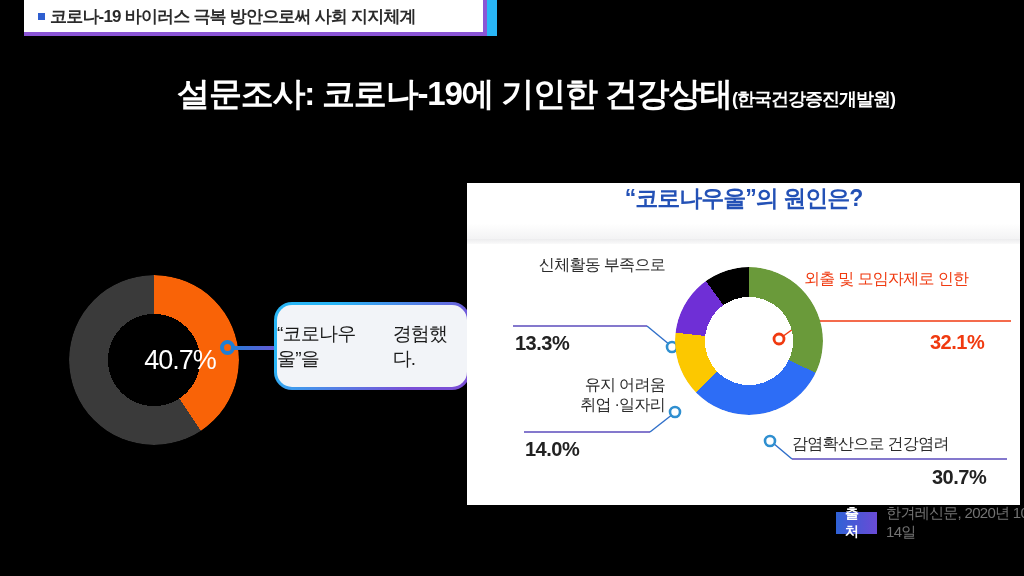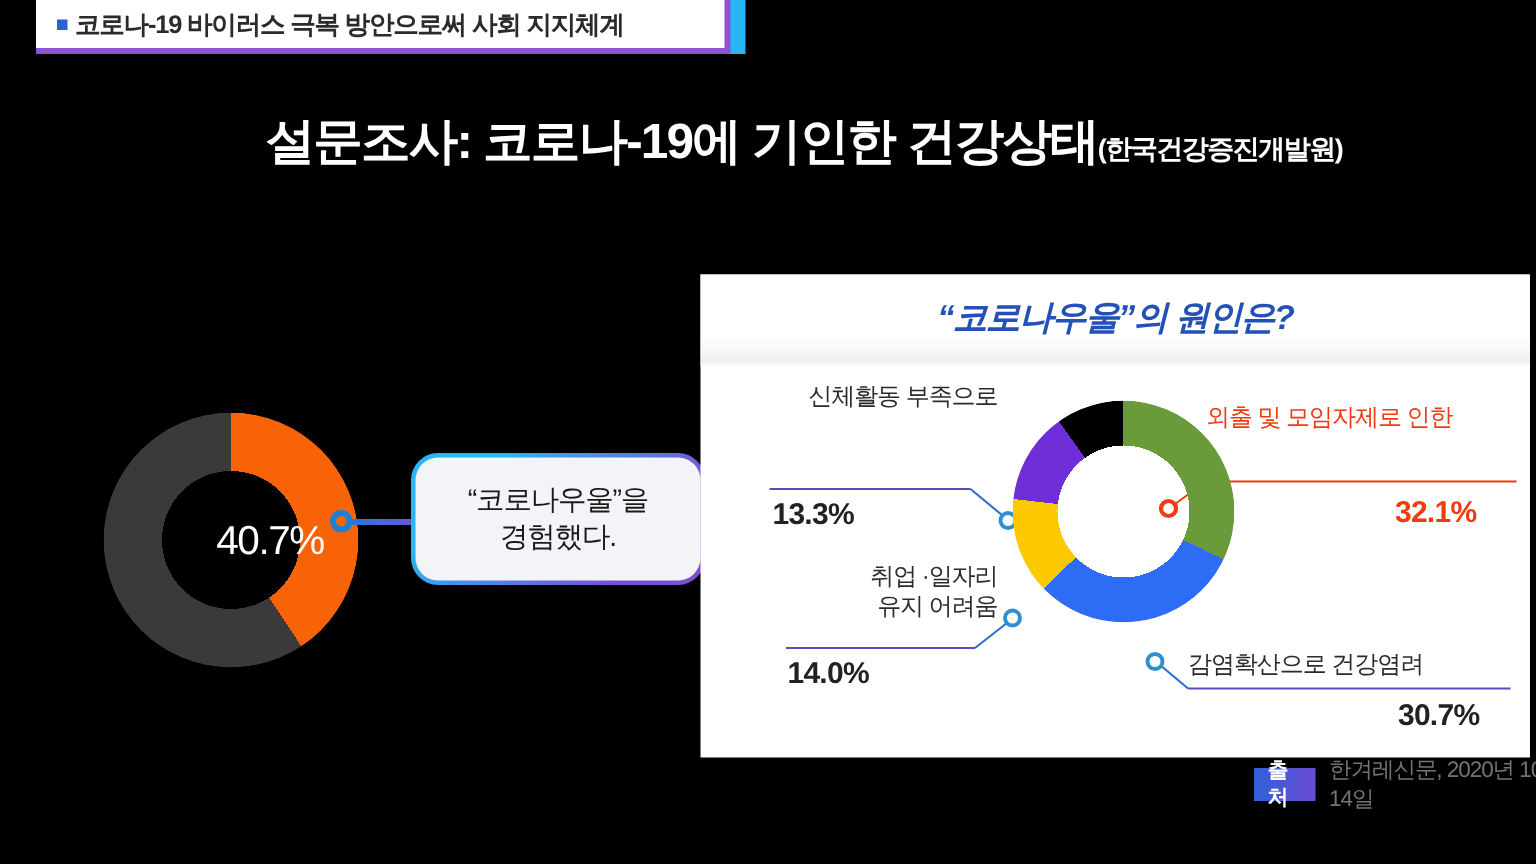--- a/index.html
+++ b/index.html
@@ -106,38 +106,38 @@
     position: absolute; left: 250px; top: 302px;
     width: 196px; height: 88px;
     border-radius: 18px;
     padding: 3px;
     background: linear-gradient(135deg, #29b6f6 0%, #29b6f6 22%, #7a4fd6 78%, #7a4fd6 100%);
   }
   #callout-inner {
     width: 100%; height: 100%;
     border-radius: 15px;
     background: #f2f4f8;
-    display: flex; flex-direction: column;
+    display: flex; flex-direction: row;
     align-items: center; justify-content: center;
     color: #1a1a1a;
     font-size: 19px;
     letter-spacing: -0.8px;
     line-height: 1.32;
   }
 
   
   #panel {
     position: absolute; left: 443px; top: 183px;
     width: 553px; height: 322px;
     background: #ffffff;
   }
   #panel-head {
     height: 56px;
     background: linear-gradient(180deg, #ffffff 0%, #ffffff 72%, #f3f3f4 100%);
-    display: flex; align-items: center; justify-content: center; font-style: italic;
+    display: flex; align-items: flex-start; justify-content: center;
   }
   #panel-title {
     color: #2351b6;
     font-size: 23px;
     font-weight: bold;
     letter-spacing: -1px;
   }
   #panel-divider {
     height: 5px;
     background: linear-gradient(180deg, #ececee 0%, #fafafa 100%);
@@ -284,22 +284,22 @@
       <div id="pie-wrap">
         <div id="pie"></div>
       </div>
 
       <div class="lbl" id="lbl-weight">
         <div>신체활동 부족으로</div>
       </div>
       <div class="pct" id="pct-weight">13.3%</div>
 
       <div class="lbl" id="lbl-job">
+        <div>유지 어려움</div>
         <div>취업 ·일자리</div>
-        <div>유지 어려움</div>
       </div>
       <div class="pct" id="pct-job">14.0%</div>
 
       <div class="lbl accent" id="lbl-isolate">
         <div>외출 및 모임자제로 인한</div>
       </div>
       <div class="pct accent" id="pct-isolate">32.1%</div>
 
       <div class="lbl" id="lbl-health">
         <div>감염확산으로 건강염려</div>

